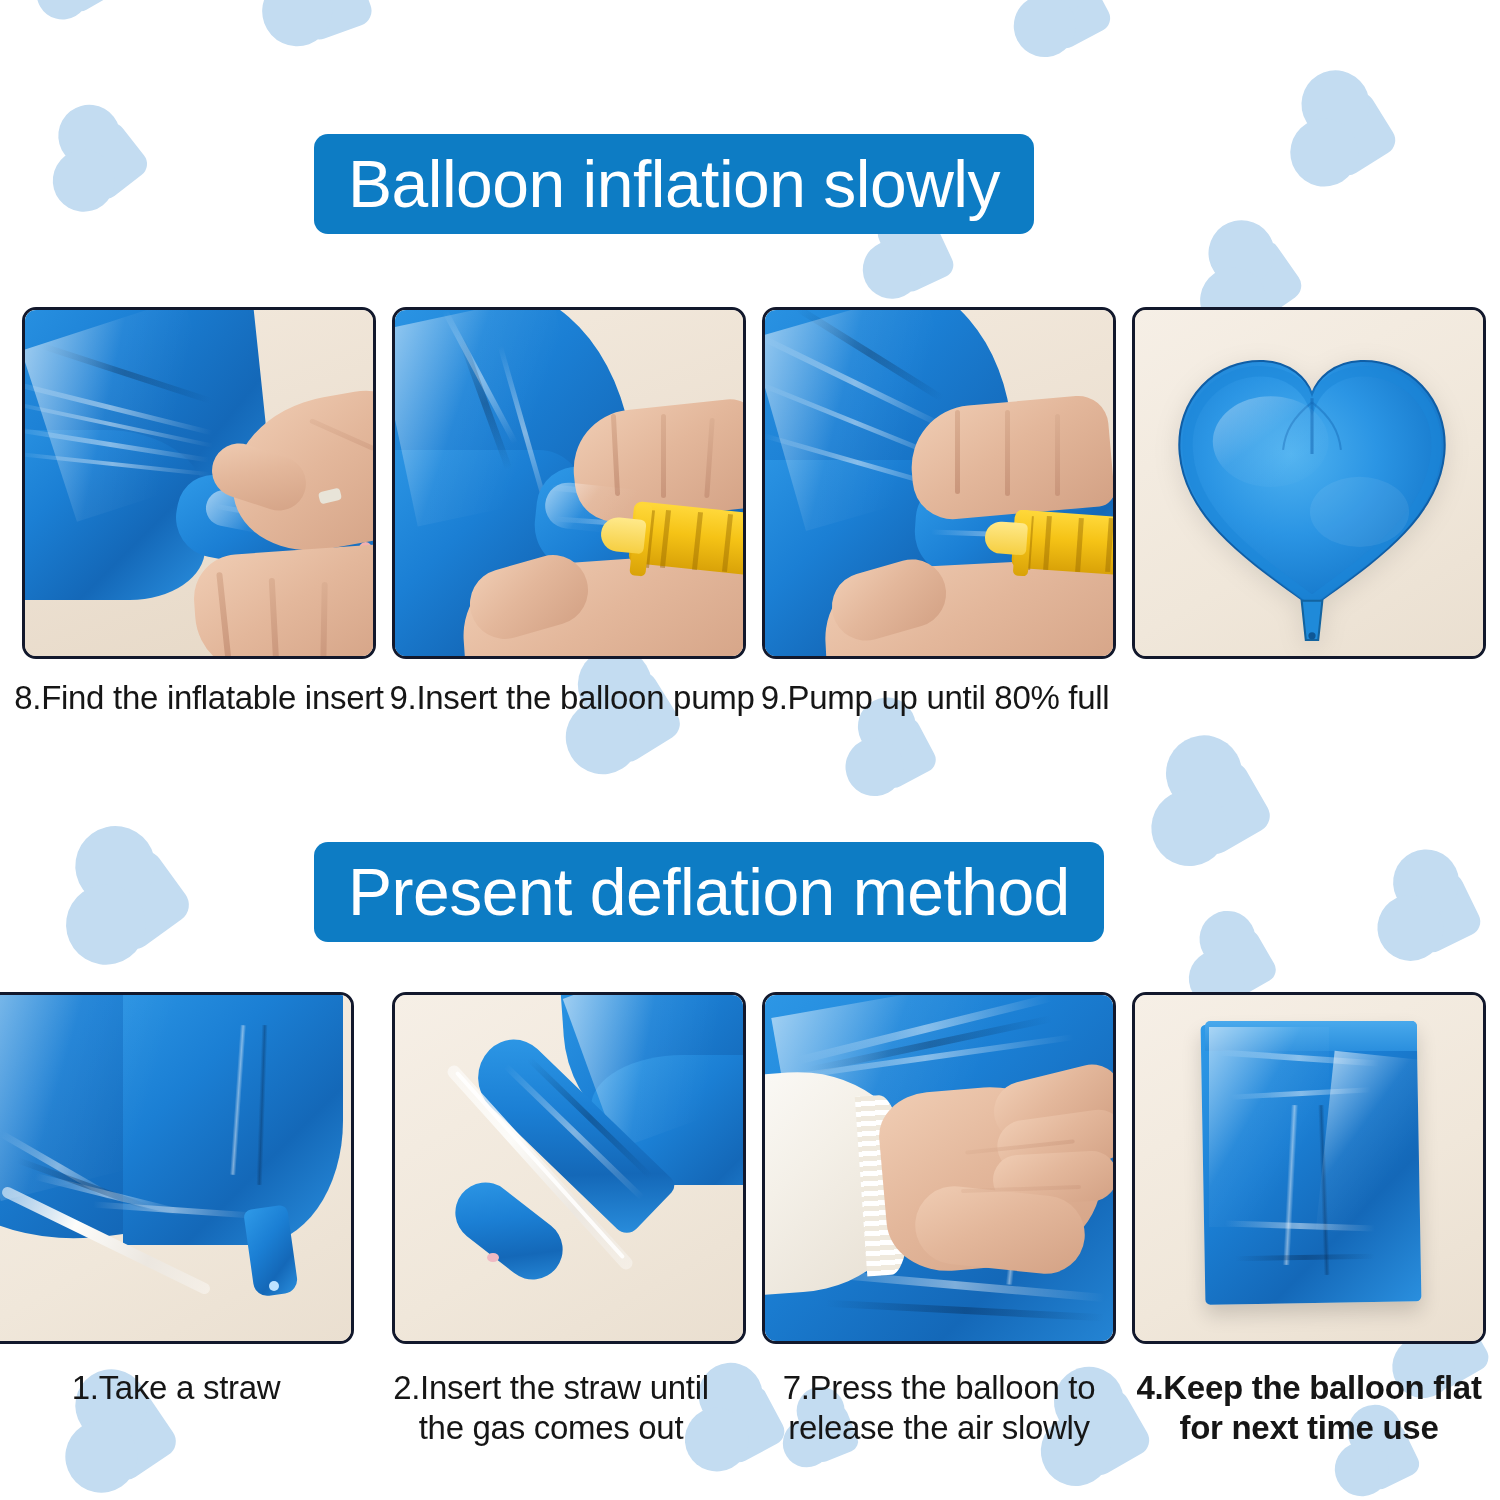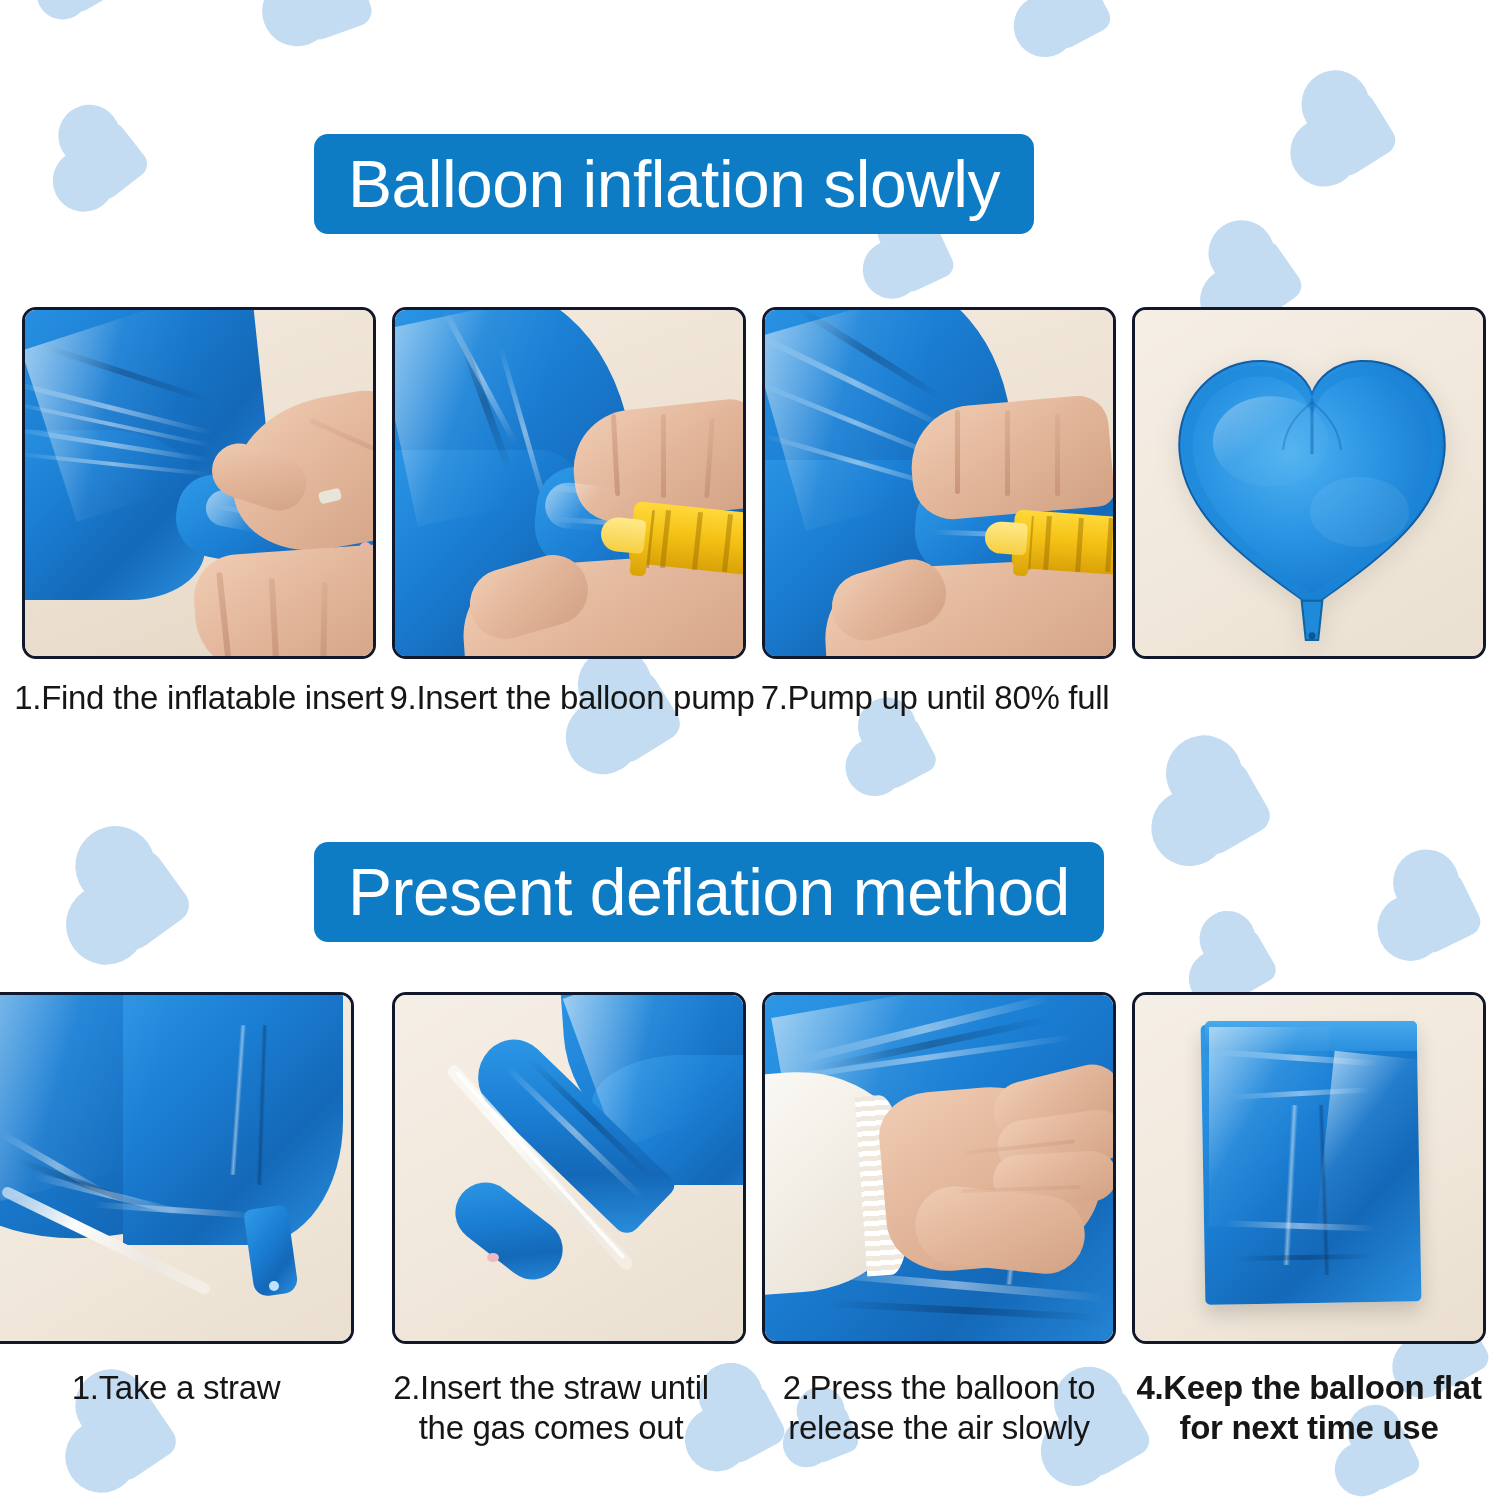--- a/index.html
+++ b/index.html
@@ -351,23 +351,23 @@
 
         <ellipse cx="110" cy="108" rx="56" ry="44" fill="url(#heartSheen)"></ellipse>
         <ellipse cx="196" cy="176" rx="48" ry="34" fill="#ffffff" opacity="0.07"></ellipse>
 
         <path d="M140 262 L160 262 L156 300 L144 300 Z" fill="#1f8ad9" stroke="#13639f" stroke-width="2"></path>
         <circle cx="150" cy="296" r="3.5" fill="#0e5795"></circle>
       </svg>
     </div>
   </div>
 
-  <div class="caption" style="left:6px;   top:678px; width:386px;">1.Find the inflatable insert</div>
+  <div class="caption" style="left:6px;   top:678px; width:386px;">8.Find the inflatable insert</div>
   <div class="caption" style="left:386px; top:678px; width:372px;">9.Insert the balloon pump</div>
-  <div class="caption" style="left:760px; top:678px; width:350px;">7.Pump up until 80% full</div>
+  <div class="caption" style="left:760px; top:678px; width:350px;">9.Pump up until 80% full</div>
 
   <div class="banner" style="left:314px; top:842px; height:100px;">
     <span class="banner-text">Present deflation method</span>
   </div>
 
   <div class="panel" style="left:-30px; top:992px; width:384px; height:352px;">
     <div class="photo">
       <div class="bg-cream-light"></div>
 
       <div class="foil" style="left:-70px; top:-80px; width:420px; height:320px; border-radius:0 0 55% 42%; transform:rotate(-5deg);"></div>
@@ -451,18 +451,18 @@
       <div class="crease" style="left:90px;  top:228px; width:150px; height:6px; transform:rotate(2deg);"></div>
       <div class="crease-dark" style="left:100px; top:260px; width:140px; height:5px; transform:rotate(-1deg);"></div>
       <div class="foil-sheen" style="left:74px; top:32px; width:120px; height:200px;"></div>
       <div class="foil-sheen" style="left:190px; top:60px; width:90px; height:180px; transform:rotate(6deg);"></div>
     </div>
   </div>
 
   <div class="caption" style="left:-24px; top:1368px; width:400px;">1.Take a straw</div>
   <div class="caption" style="left:374px; top:1368px; width:354px;">2.Insert the straw until
 the gas comes out</div>
-  <div class="caption" style="left:762px; top:1368px; width:354px;">2.Press the balloon to
+  <div class="caption" style="left:762px; top:1368px; width:354px;">7.Press the balloon to
 release the air slowly</div>
   <div class="caption" style="left:1132px;top:1368px; width:354px;font-weight:bold;">4.Keep the balloon flat
 for next time use</div>
 
 </div>
 
 </body></html>

